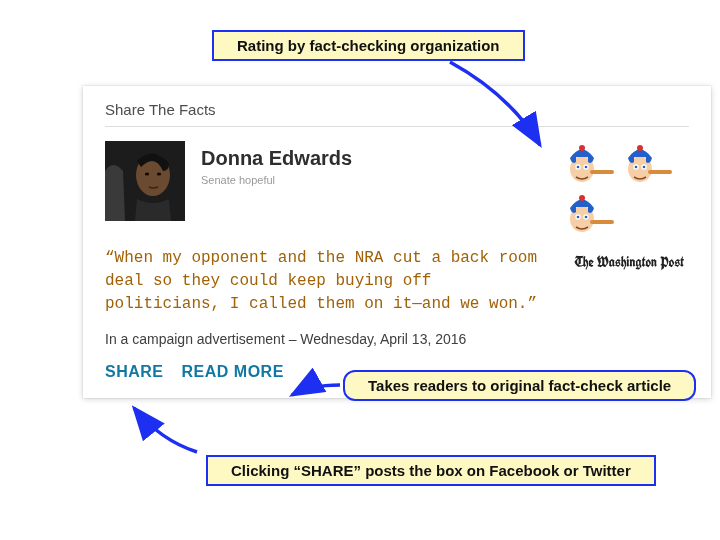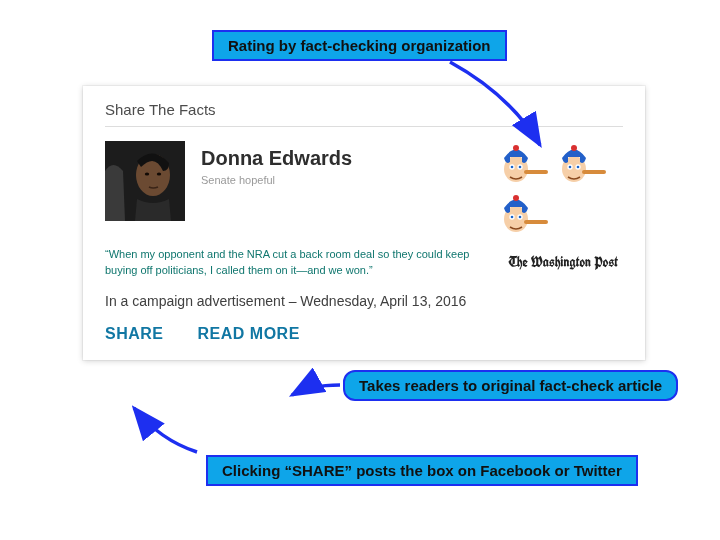--- a/index.html
+++ b/index.html
@@ -5,21 +5,21 @@
   * { box-sizing: border-box; margin: 0; padding: 0; }
   body {
     width: 720px; height: 540px;
     font-family: -apple-system, "Helvetica Neue", Arial, sans-serif;
     background: #fff;
     position: relative;
   }
   .card {
     position: absolute;
     left: 83px; top: 86px;
-    width: 562px;
+    width: 628px;
     background: #fff;
     box-shadow: 0 1px 6px rgba(0,0,0,0.18), 0 0 0 1px rgba(0,0,0,0.04);
     padding: 15px 22px 17px 22px;
   }
   .card-title {
     font-size: 15px;
     color: #4c4c4c;
     padding-bottom: 8px;
     border-bottom: 1px solid #ddd;
   }
@@ -55,60 +55,61 @@
     flex-shrink: 0;
   }
   .body-row {
     display: flex;
     align-items: flex-start;
     gap: 14px;
     margin-top: 10px;
   }
   .quote {
     flex: 1;
-    font-size: 11px;
+    font-size: 16px;
     line-height: 1.45;
-    color: #0f766e;
+    color: #a16207;
+    font-family: Liberation Mono, monospace;
   }
   .outlet {
     width: 120px;
     flex-shrink: 0;
     font-family: "Old English Text MT", "UnifrakturCook", Georgia, serif;
     font-size: 14px;
     letter-spacing: -0.3px;
     color: #222;
     text-align: center;
     padding-top: 6px;
   }
   .context {
     font-size: 14px;
     color: #404040;
     margin-top: 14px;
   }
   .actions {
     margin-top: 16px;
     display: flex;
-    gap: 34px;
+    gap: 18px;
   }
   .action-btn {
     border: none; background: none;
     color: #1177a3;
     font-size: 16px;
     font-weight: 700;
     letter-spacing: 0.5px;
     cursor: pointer;
     font-family: inherit;
   }
 
   
   .callout {
     position: absolute;
     border: 2.5px solid #1d2ff0;
-    background: #0ea5e9;
-    padding: 5px 14px;
+    background: #fef9c3;
+    padding: 5px 23px;
     font-size: 15px;
     font-weight: 700;
     color: #111;
     white-space: nowrap;
   }
   svg.arrows {
     position: absolute;
     left: 0; top: 0;
     width: 720px; height: 540px;
     pointer-events: none;

